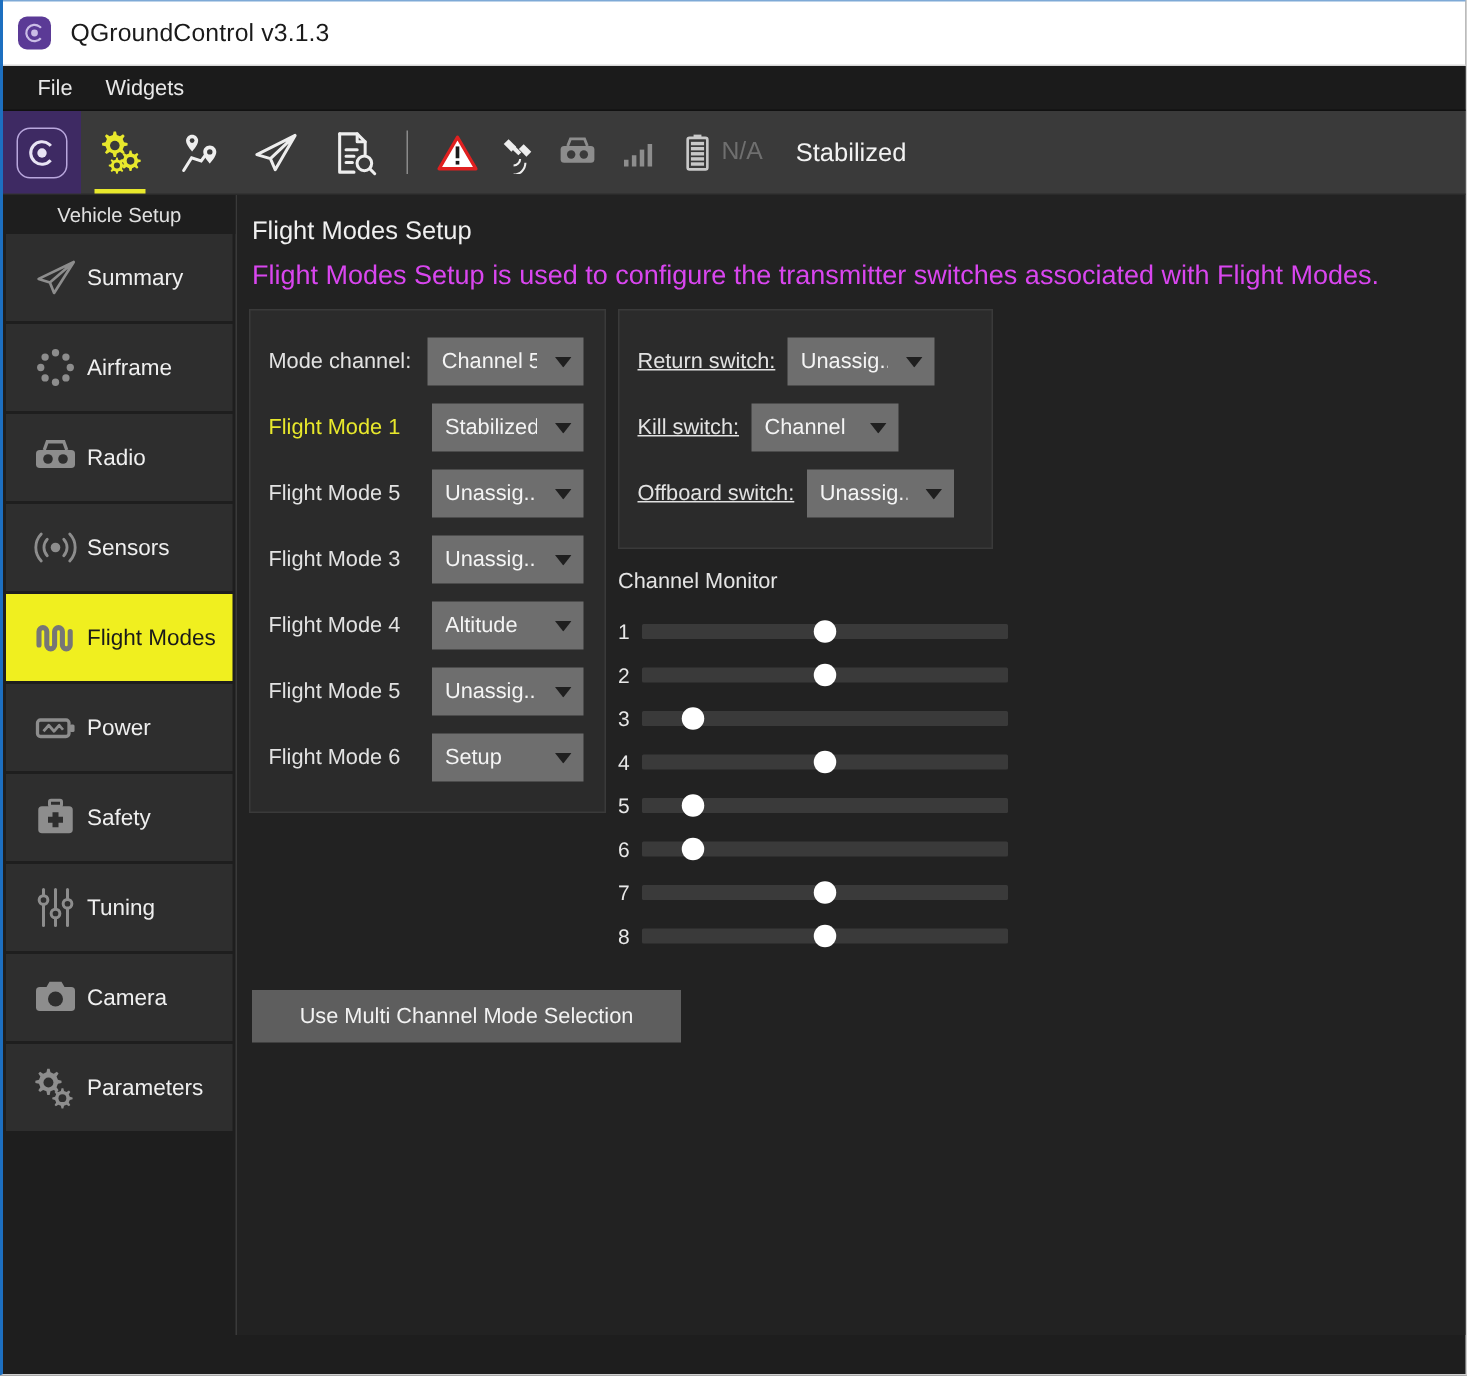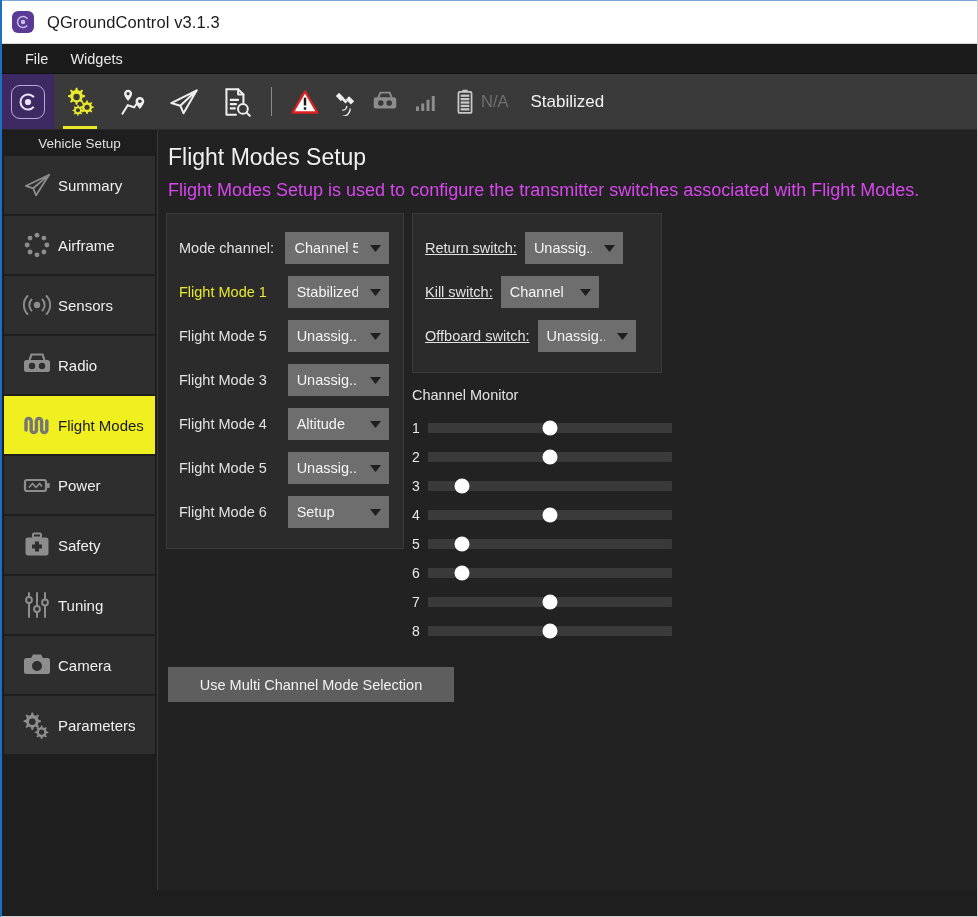--- a/index.html
+++ b/index.html
@@ -139,21 +139,21 @@
 
   
   #main {
     flex: 1 1 auto;
     background: #222222;
     padding: 14px 0 0 8px;
     position: relative;
   }
   #page-title {
     color: #f0f0f0;
-    font-size: 23px;
+    font-size: 17px;
     margin: 0 0 9px 2px;
     font-weight: normal;
   }
   #page-desc {
     color: #d946ef;
     font-size: 18px;
     margin: 0 16px 12px 2px;
   }
 
   .col-heads { display: flex; margin: 0 0 6px 2px; }
@@ -410,42 +410,42 @@
               <circle cx="8.6" cy="8.6" r="2.6"></circle>
             </g>
           </svg>
         </span>
         <span class="si-label">Airframe</span>
       </div>
 
       <div class="side-item">
         <span class="si-ico">
           <svg width="32" height="32" viewBox="0 0 32 32">
+            <rect x="3" y="11" width="26" height="12" rx="2.5" fill="#8d8d8d"></rect>
+            <path d="M8.5 11 L10.5 5.5 h11 l2 5.5" fill="none" stroke="#8d8d8d" stroke-width="2.2"></path>
+            <circle cx="11" cy="17" r="3.2" fill="#2e2e2e"></circle>
+            <circle cx="21" cy="17" r="3.2" fill="#2e2e2e"></circle>
+          </svg>
+        </span>
+        <span class="si-label">Radio</span>
+      </div>
+
+      <div class="side-item">
+        <span class="si-ico">
+          <svg width="32" height="32" viewBox="0 0 32 32">
             <circle cx="16" cy="16" r="3.2" fill="#8d8d8d"></circle>
             <g fill="none" stroke="#8d8d8d" stroke-width="1.9" stroke-linecap="round">
               <path d="M10.5 10.5 a8 8 0 0 0 0 11"></path>
               <path d="M21.5 10.5 a8 8 0 0 1 0 11"></path>
               <path d="M6.5 7 a13 13 0 0 0 0 18"></path>
               <path d="M25.5 7 a13 13 0 0 1 0 18"></path>
             </g>
           </svg>
         </span>
         <span class="si-label">Sensors</span>
-      </div>
-
-      <div class="side-item">
-        <span class="si-ico">
-          <svg width="32" height="32" viewBox="0 0 32 32">
-            <rect x="3" y="11" width="26" height="12" rx="2.5" fill="#8d8d8d"></rect>
-            <path d="M8.5 11 L10.5 5.5 h11 l2 5.5" fill="none" stroke="#8d8d8d" stroke-width="2.2"></path>
-            <circle cx="11" cy="17" r="3.2" fill="#2e2e2e"></circle>
-            <circle cx="21" cy="17" r="3.2" fill="#2e2e2e"></circle>
-          </svg>
-        </span>
-        <span class="si-label">Radio</span>
       </div>
 
       <div class="side-item selected">
         <span class="si-ico">
           <svg width="32" height="32" viewBox="0 0 32 32">
             <g fill="none" stroke="#767676" stroke-width="3.4" stroke-linecap="round" stroke-linejoin="round">
               <path d="M5 21 V12 a2.6 2.6 0 0 1 5.2 0 V21 a2.6 2.6 0 0 0 5.2 0 V12 a2.6 2.6 0 0 1 5.2 0 V21 a2.6 2.6 0 0 0 5.2 0 V12"></path>
             </g>
           </svg>
         </span>

